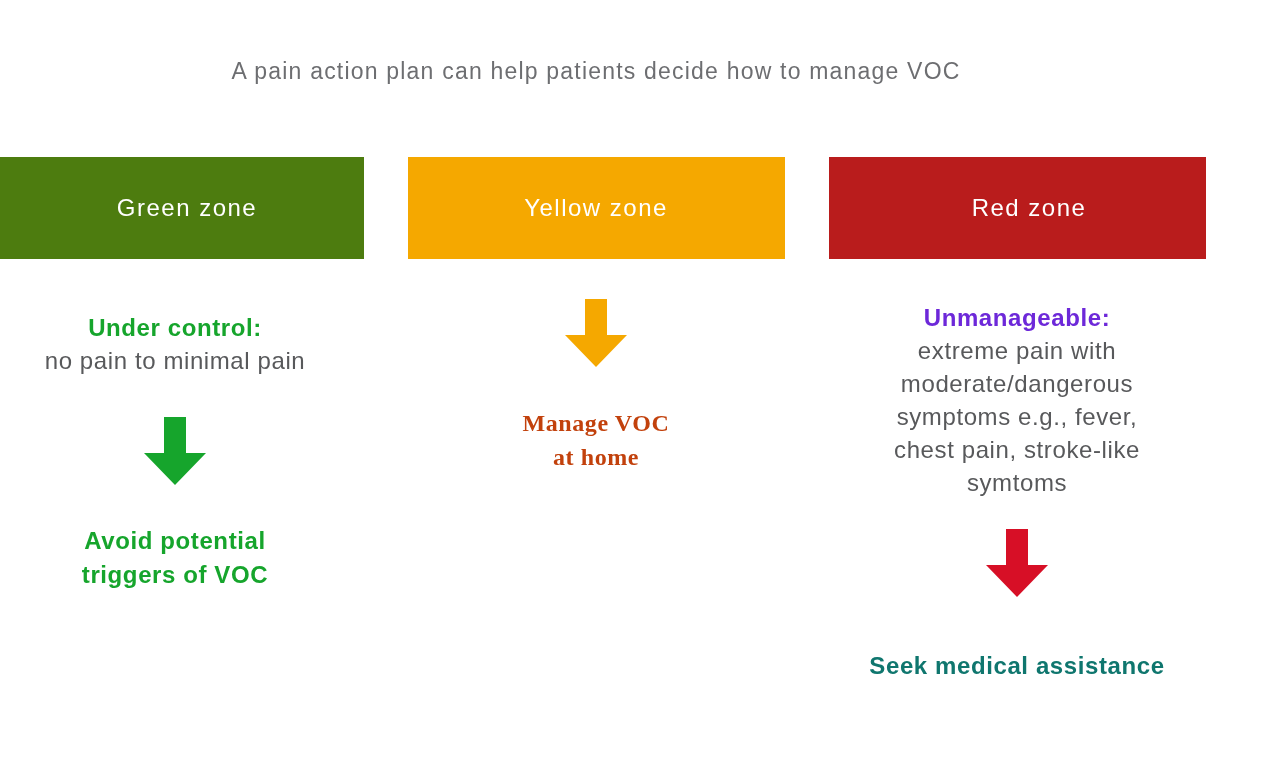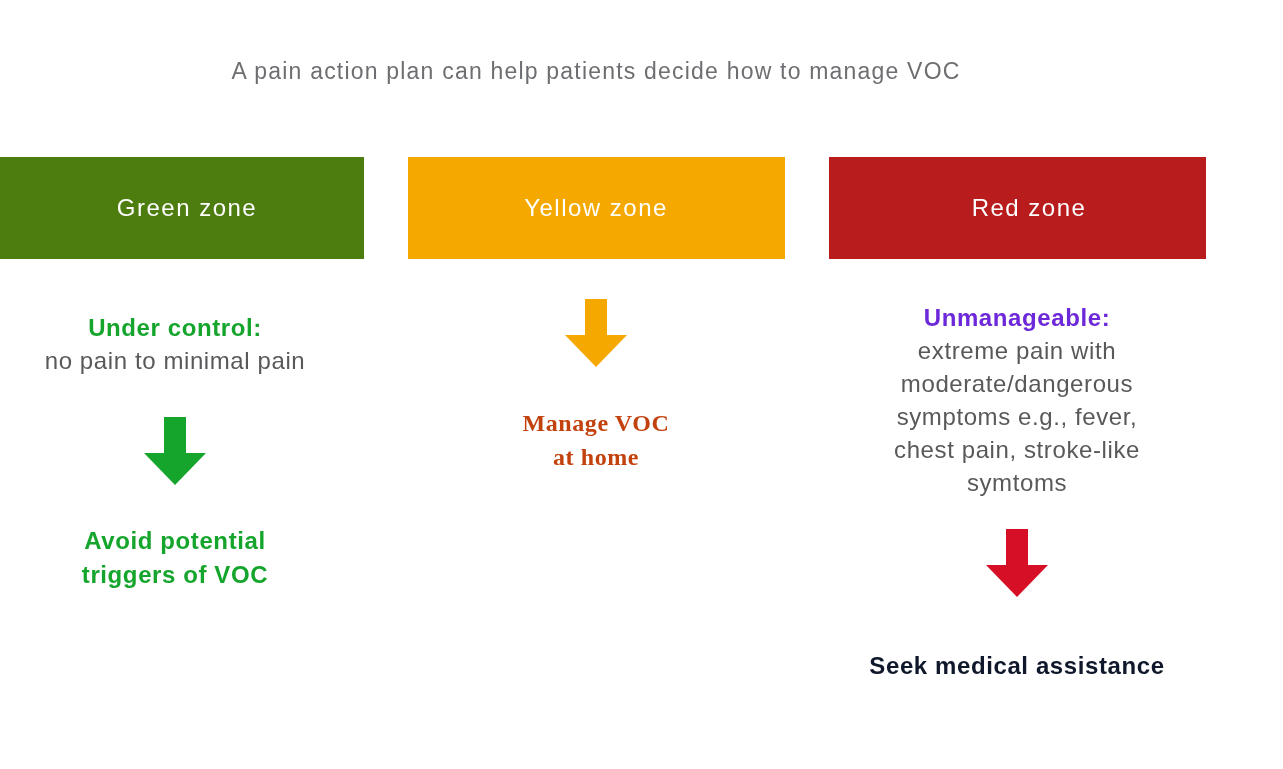--- a/index.html
+++ b/index.html
@@ -114,17 +114,17 @@
 moderate/dangerous
 symptoms e.g., fever,
 chest pain, stroke-like
 symtoms</div>
       </div>
       <div class="zone-arrow" style="color: rgb(215, 15, 38);">
         <svg width="62" height="68" viewBox="0 0 62 68" aria-hidden="true">
           <path d="M20 0 H42 V36 H62 L31 68 L0 36 H20 Z" fill="currentColor"></path>
         </svg>
       </div>
-      <div class="zone-action pre-line" style="color: #0f172a;">Seek medical assistance</div>
+      <div class="zone-action pre-line" style="color: #0f766e;">Seek medical assistance</div>
     </div>
 
   </div>
 </div>
 
 </body></html>

